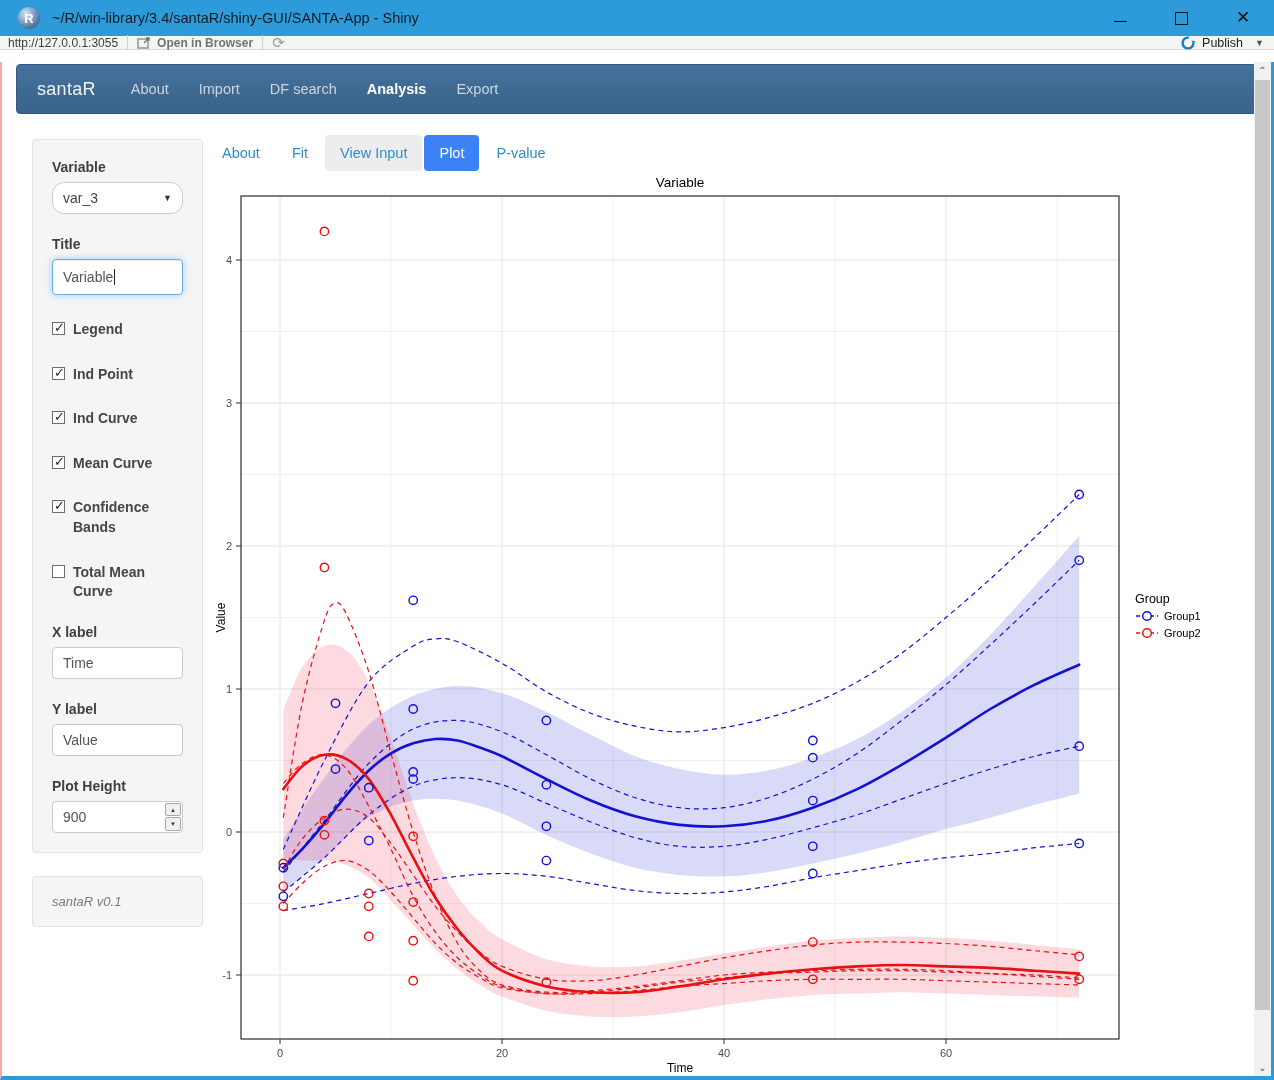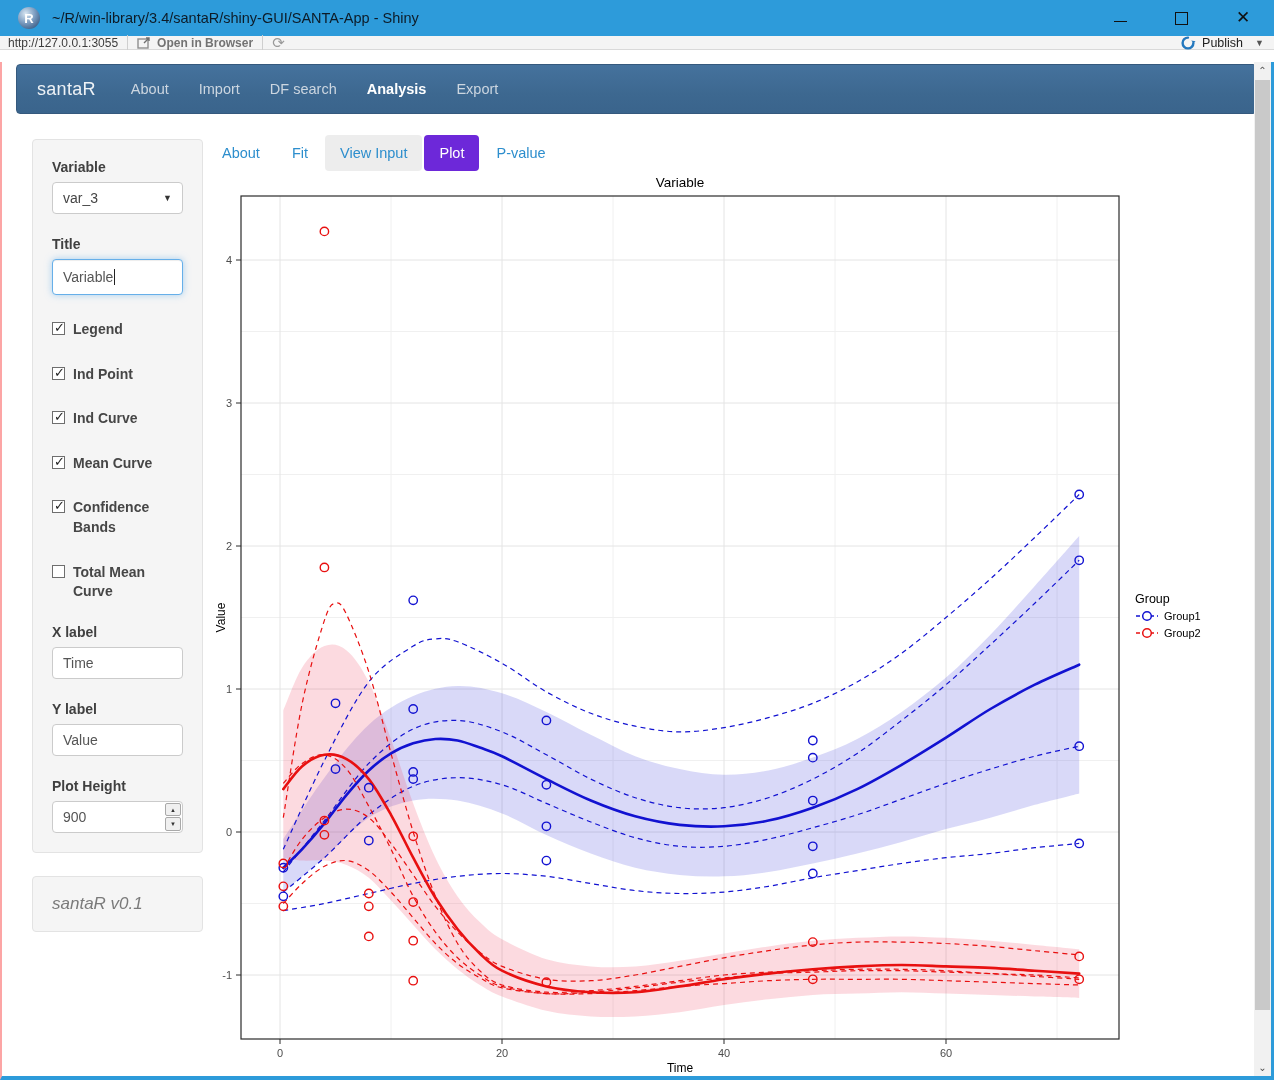--- a/index.html
+++ b/index.html
@@ -49,21 +49,21 @@
   .sidebar { width:171px; flex:0 0 auto; }
   .well { background:#f5f5f5; border:1px solid #e3e3e3; border-radius:4px;
     padding:19px; margin-top:25px; }
   .info-line { font-size:14px; color:#333; margin-bottom:13px; }
   .info-line:last-child { margin-bottom:2px; }
   .info-line b { color:#333; }
   .info-line i { color:#444; }
 
   .ctl-label { font-size:14px; font-weight:bold; color:#404040; margin:22px 0 7px 0; }
   .ctl-label:first-child { margin-top:0; }
-  .select-box { height:32px; background:#fff; border:1px solid #cbcbcb; border-radius:4px;
+  .select-box { height:32px; background:#fff; border:1px solid #cbcbcb; border-radius:12px;
     display:flex; align-items:center; padding:0 10px; font-size:14px; color:#444;
     justify-content:space-between; cursor:pointer; }
   .select-caret { font-size:9px; color:#333; }
   .text-input { width:100%; height:32px; background:#fff; border:1px solid #cbcbcb;
     border-radius:4px; padding:0 10px; font-size:14px; color:#555;
     font-family:"Liberation Sans", sans-serif; }
   .focus-input { height:36px; border:1px solid #66afe9; border-radius:4px;
     box-shadow:0 0 7px rgba(102,175,233,.55), inset 0 1px 1px rgba(0,0,0,.075);
     display:flex; align-items:center; padding:0 10px; font-size:14px; color:#555;
     background:#fff; }
@@ -79,29 +79,29 @@
 
   .num-wrap { position:relative; }
   .num-input { padding-right:22px; }
   .spinner { position:absolute; right:1px; top:1px; bottom:1px; width:18px;
     display:flex; flex-direction:column; gap:1px; padding:1px; }
   .spin-btn { flex:1; background:#f0f0f0; border:1px solid #a9a9a9; border-radius:2px;
     font-size:6px; color:#333; display:flex; align-items:center; justify-content:center;
     cursor:pointer; }
 
   .version-well { padding:17px 19px; margin-top:23px; }
-  .version-text { font-size:17px; color:#7a7a7a; font-style:italic; }
+  .version-text { font-size:13px; color:#7a7a7a; font-style:italic; }
 
   
   .main { flex:1 1 auto; min-width:0; }
   .tabs { display:flex; gap:2px; margin:21px 0 0 4px; }
   .tab { font-size:14.5px; padding:10px 15px; border-radius:4px; color:#2d8ecd;
     cursor:pointer; }
   .tab.hover { background:#ededed; }
-  .tab.active { background:#6d28d9; color:#fff; }
+  .tab.active { background:#3b82f6; color:#fff; }
 
   .plot-wrap { margin:-2px 0 0 12px; }
   svg text { font-family:"Liberation Sans", sans-serif; }
 
   
   .scrollbar { position:absolute; top:62px; right:3px; width:17px; bottom:4px;
     background:#f1f1f1; z-index:5; }
   .sb-btn { height:17px; display:flex; align-items:center; justify-content:center;
     color:#4f4f4f; font-size:10px; cursor:pointer; }
   .sb-btn.down { position:absolute; bottom:0; left:0; right:0; }

